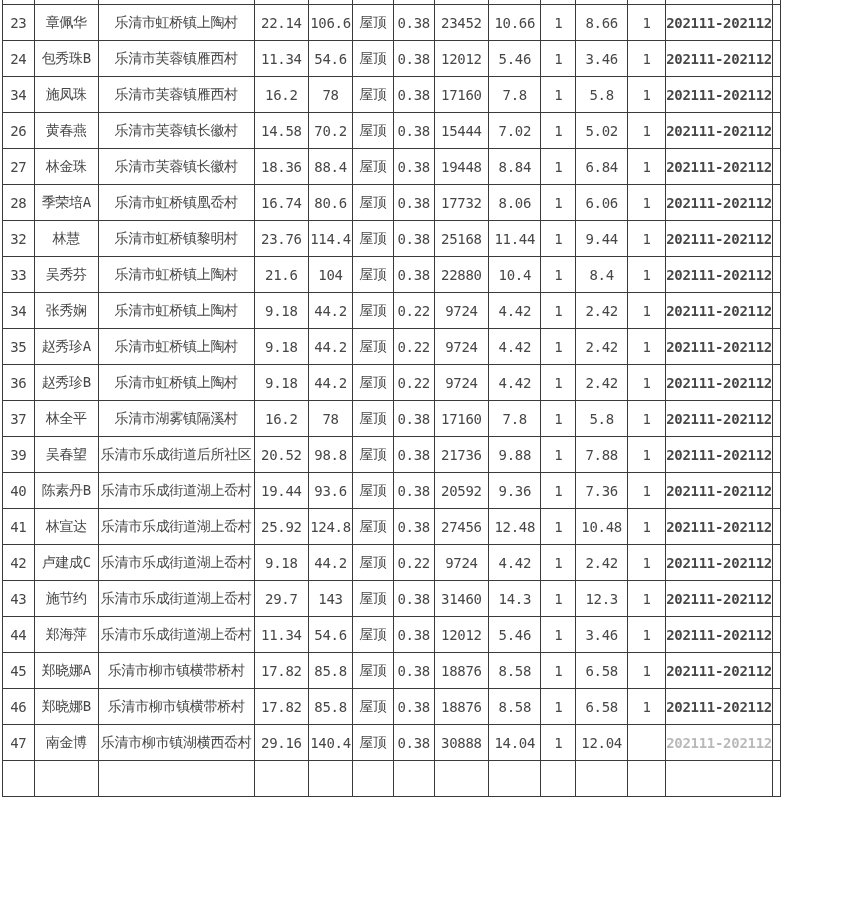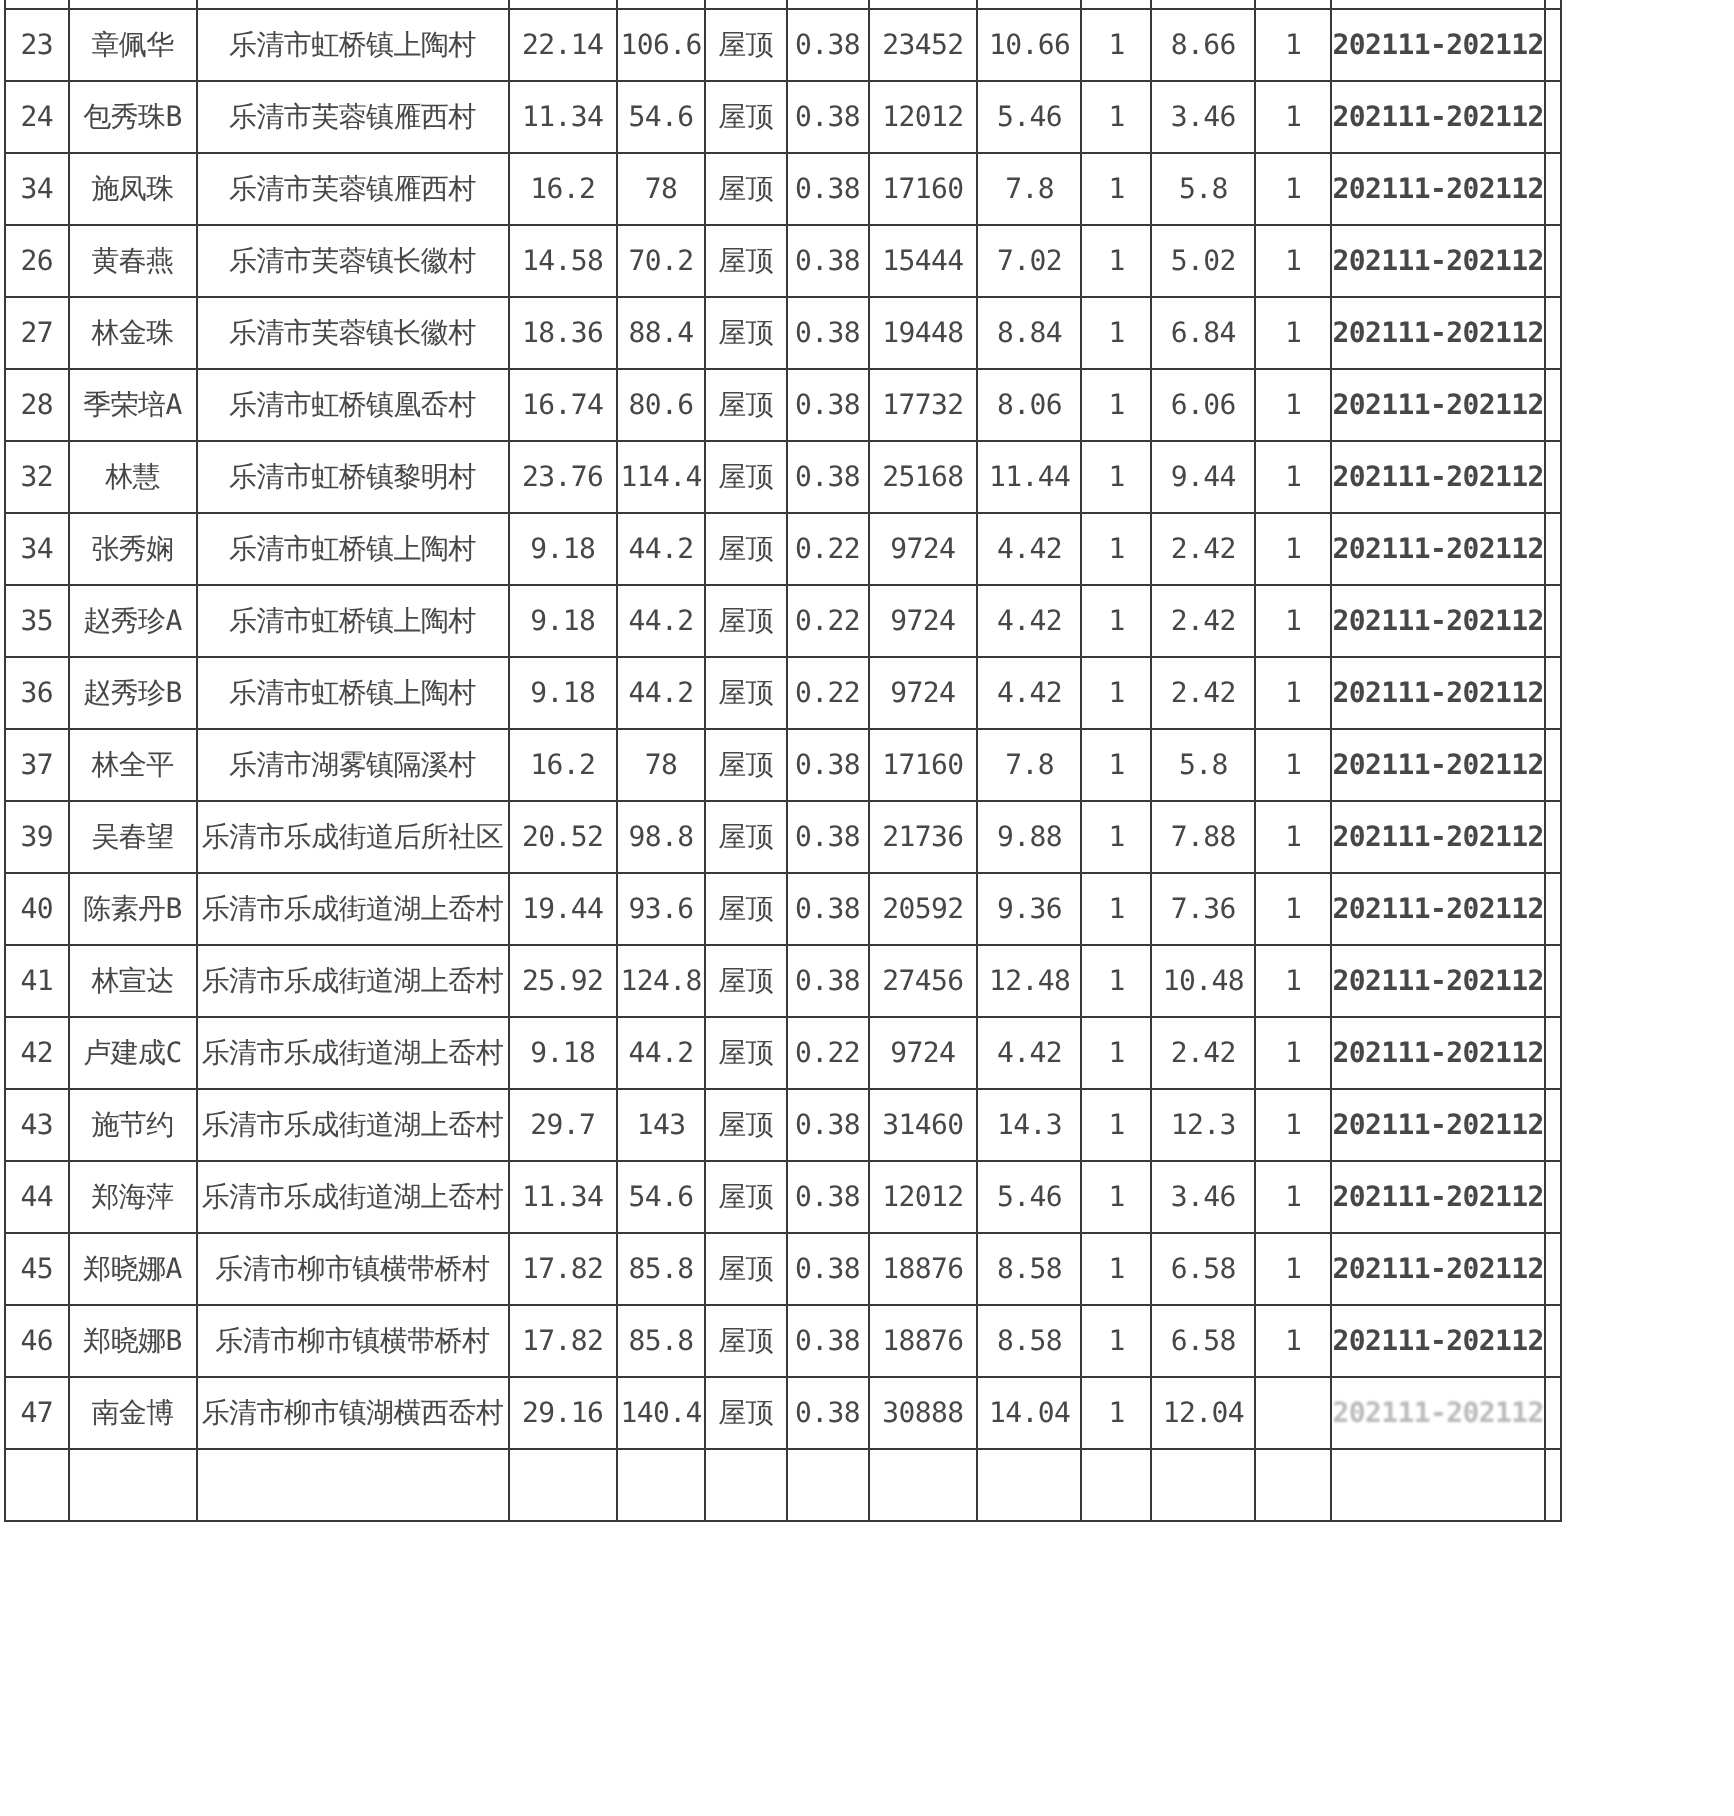--- a/index.html
+++ b/index.html
@@ -178,20 +178,36 @@
           <td>0.38</td>
           <td>25168</td>
           <td>11.44</td>
           <td>1</td>
           <td>9.44</td>
           <td>1</td>
           <td class="period">202111-202112</td>
           <td></td>
         </tr>
         <tr>
+          <td>33</td>
+          <td>吴秀芬</td>
+          <td class="addr">乐清市虹桥镇上陶村</td>
+          <td>21.6</td>
+          <td>104</td>
+          <td>屋顶</td>
+          <td>0.38</td>
+          <td>22880</td>
+          <td>10.4</td>
+          <td>1</td>
+          <td>8.4</td>
+          <td>1</td>
+          <td class="period">202111-202112</td>
+          <td></td>
+        </tr>
+        <tr>
           <td>34</td>
           <td>张秀娴</td>
           <td class="addr">乐清市虹桥镇上陶村</td>
           <td>9.18</td>
           <td>44.2</td>
           <td>屋顶</td>
           <td>0.22</td>
           <td>9724</td>
           <td>4.42</td>
           <td>1</td>

